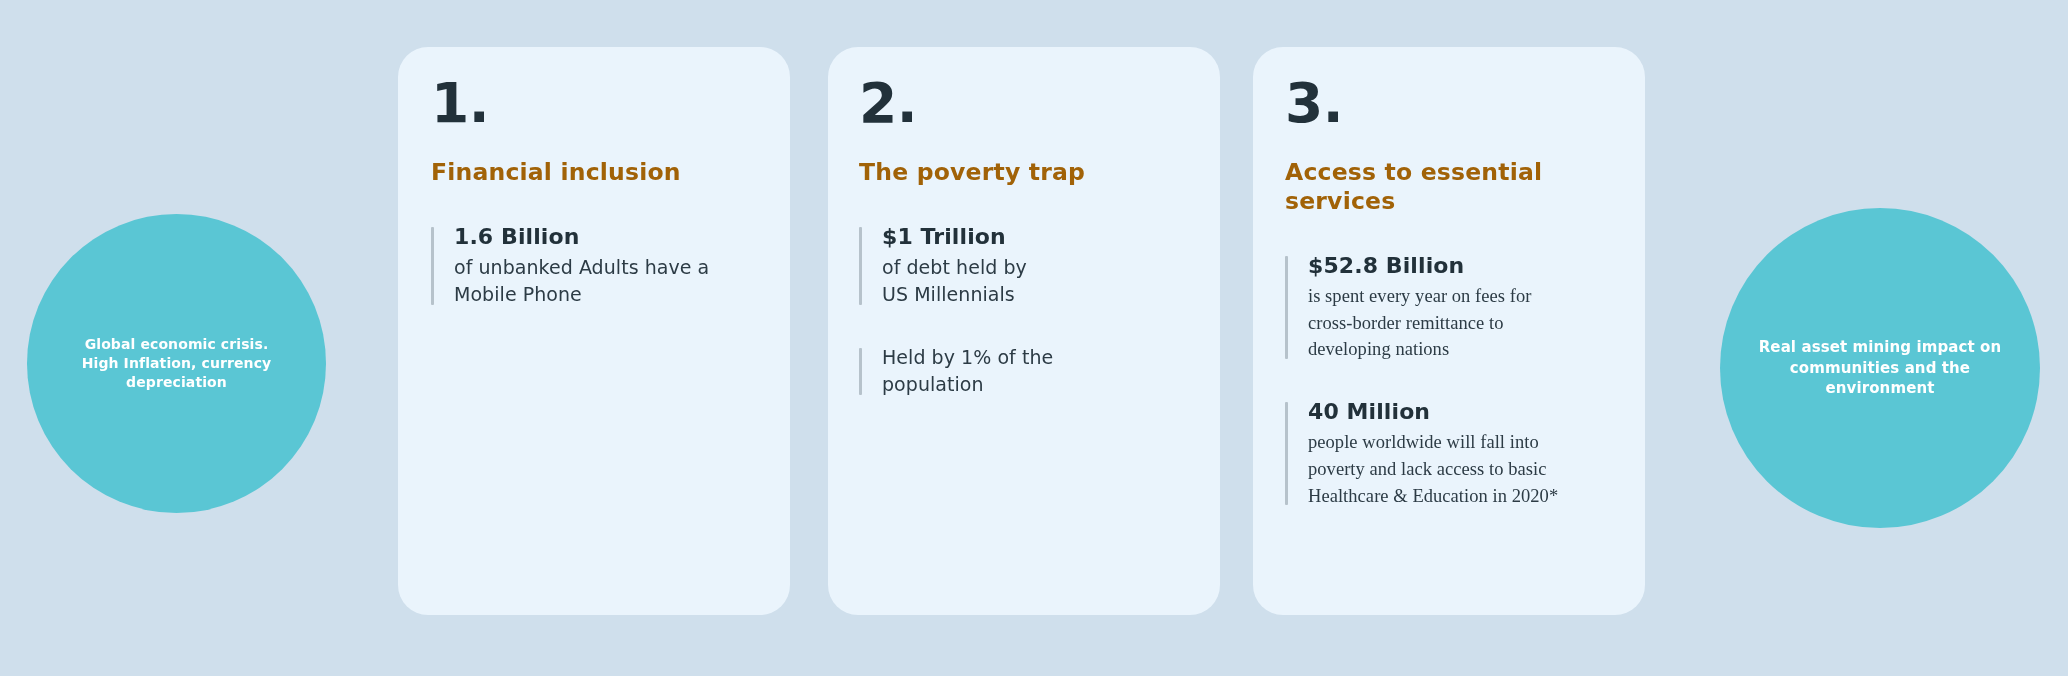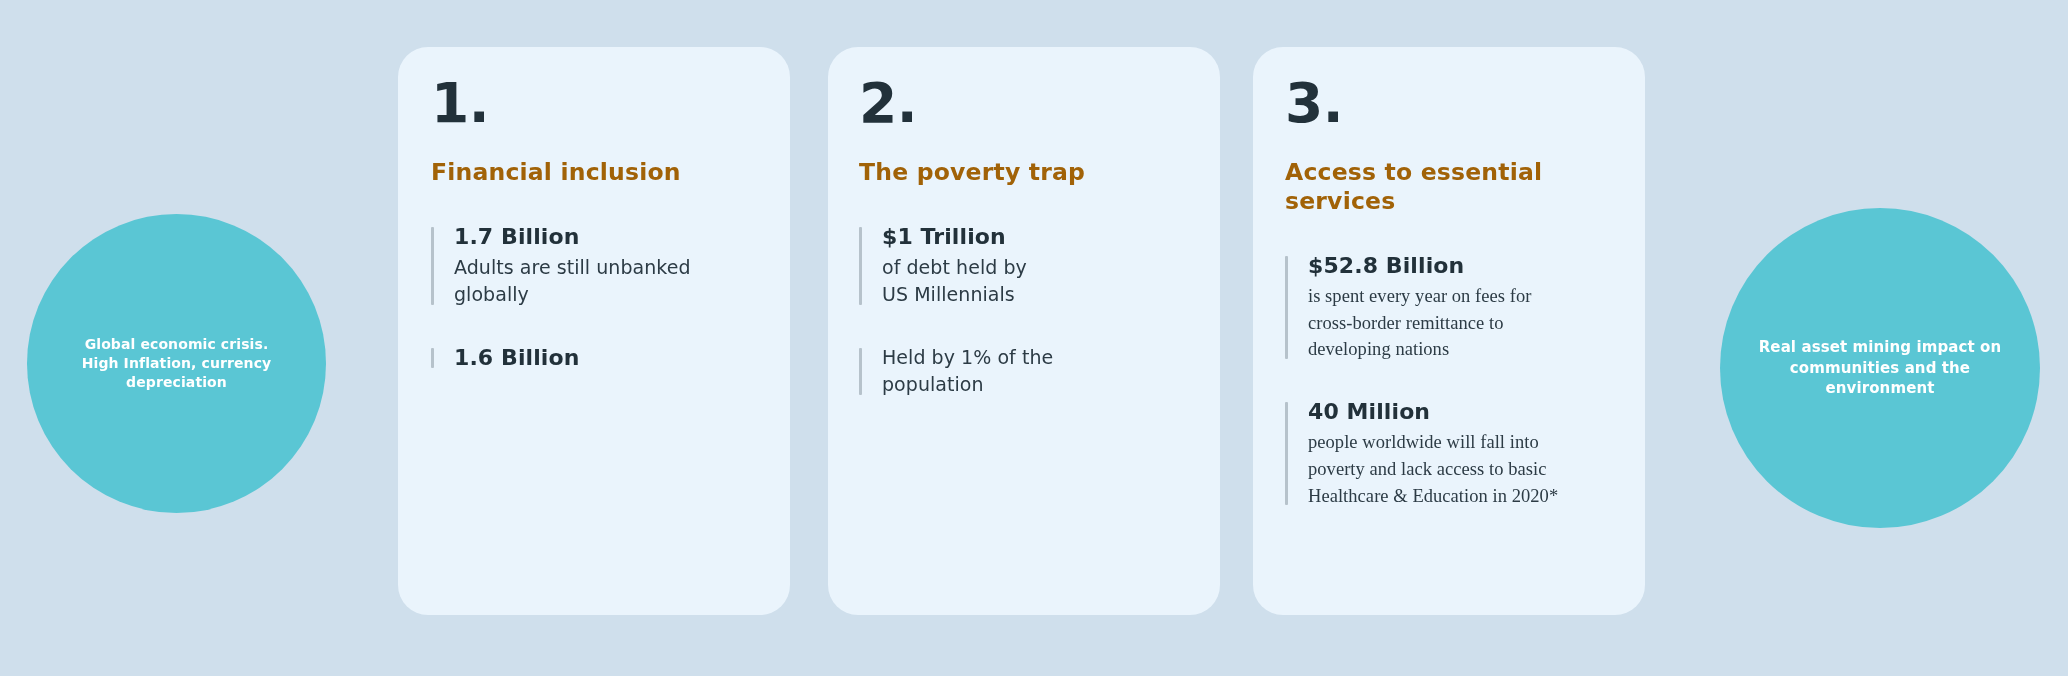--- a/index.html
+++ b/index.html
@@ -135,26 +135,23 @@
     <div class="circle-text">Global economic crisis.
 High Inflation, currency depreciation</div>
   </div>
 
   <div class="card" id="card-1">
     <div class="card-inner">
       <div class="card-number">1.</div>
       <div class="card-title">Financial inclusion</div>
       <div class="stats">
         <div class="stat">
-          <div class="stat-value">1.7 Billion</div>
-          <div class="stat-desc">Adults are still unbanked
-globally</div>
-        </div>
-        <div class="stat">
           <div class="stat-value">1.6 Billion</div>
+          <div class="stat-desc">of unbanked Adults have a
+Mobile Phone</div>
         </div>
       </div>
     </div>
   </div>
 
   <div class="card" id="card-2">
     <div class="card-inner">
       <div class="card-number">2.</div>
       <div class="card-title">The poverty trap</div>
       <div class="stats">

